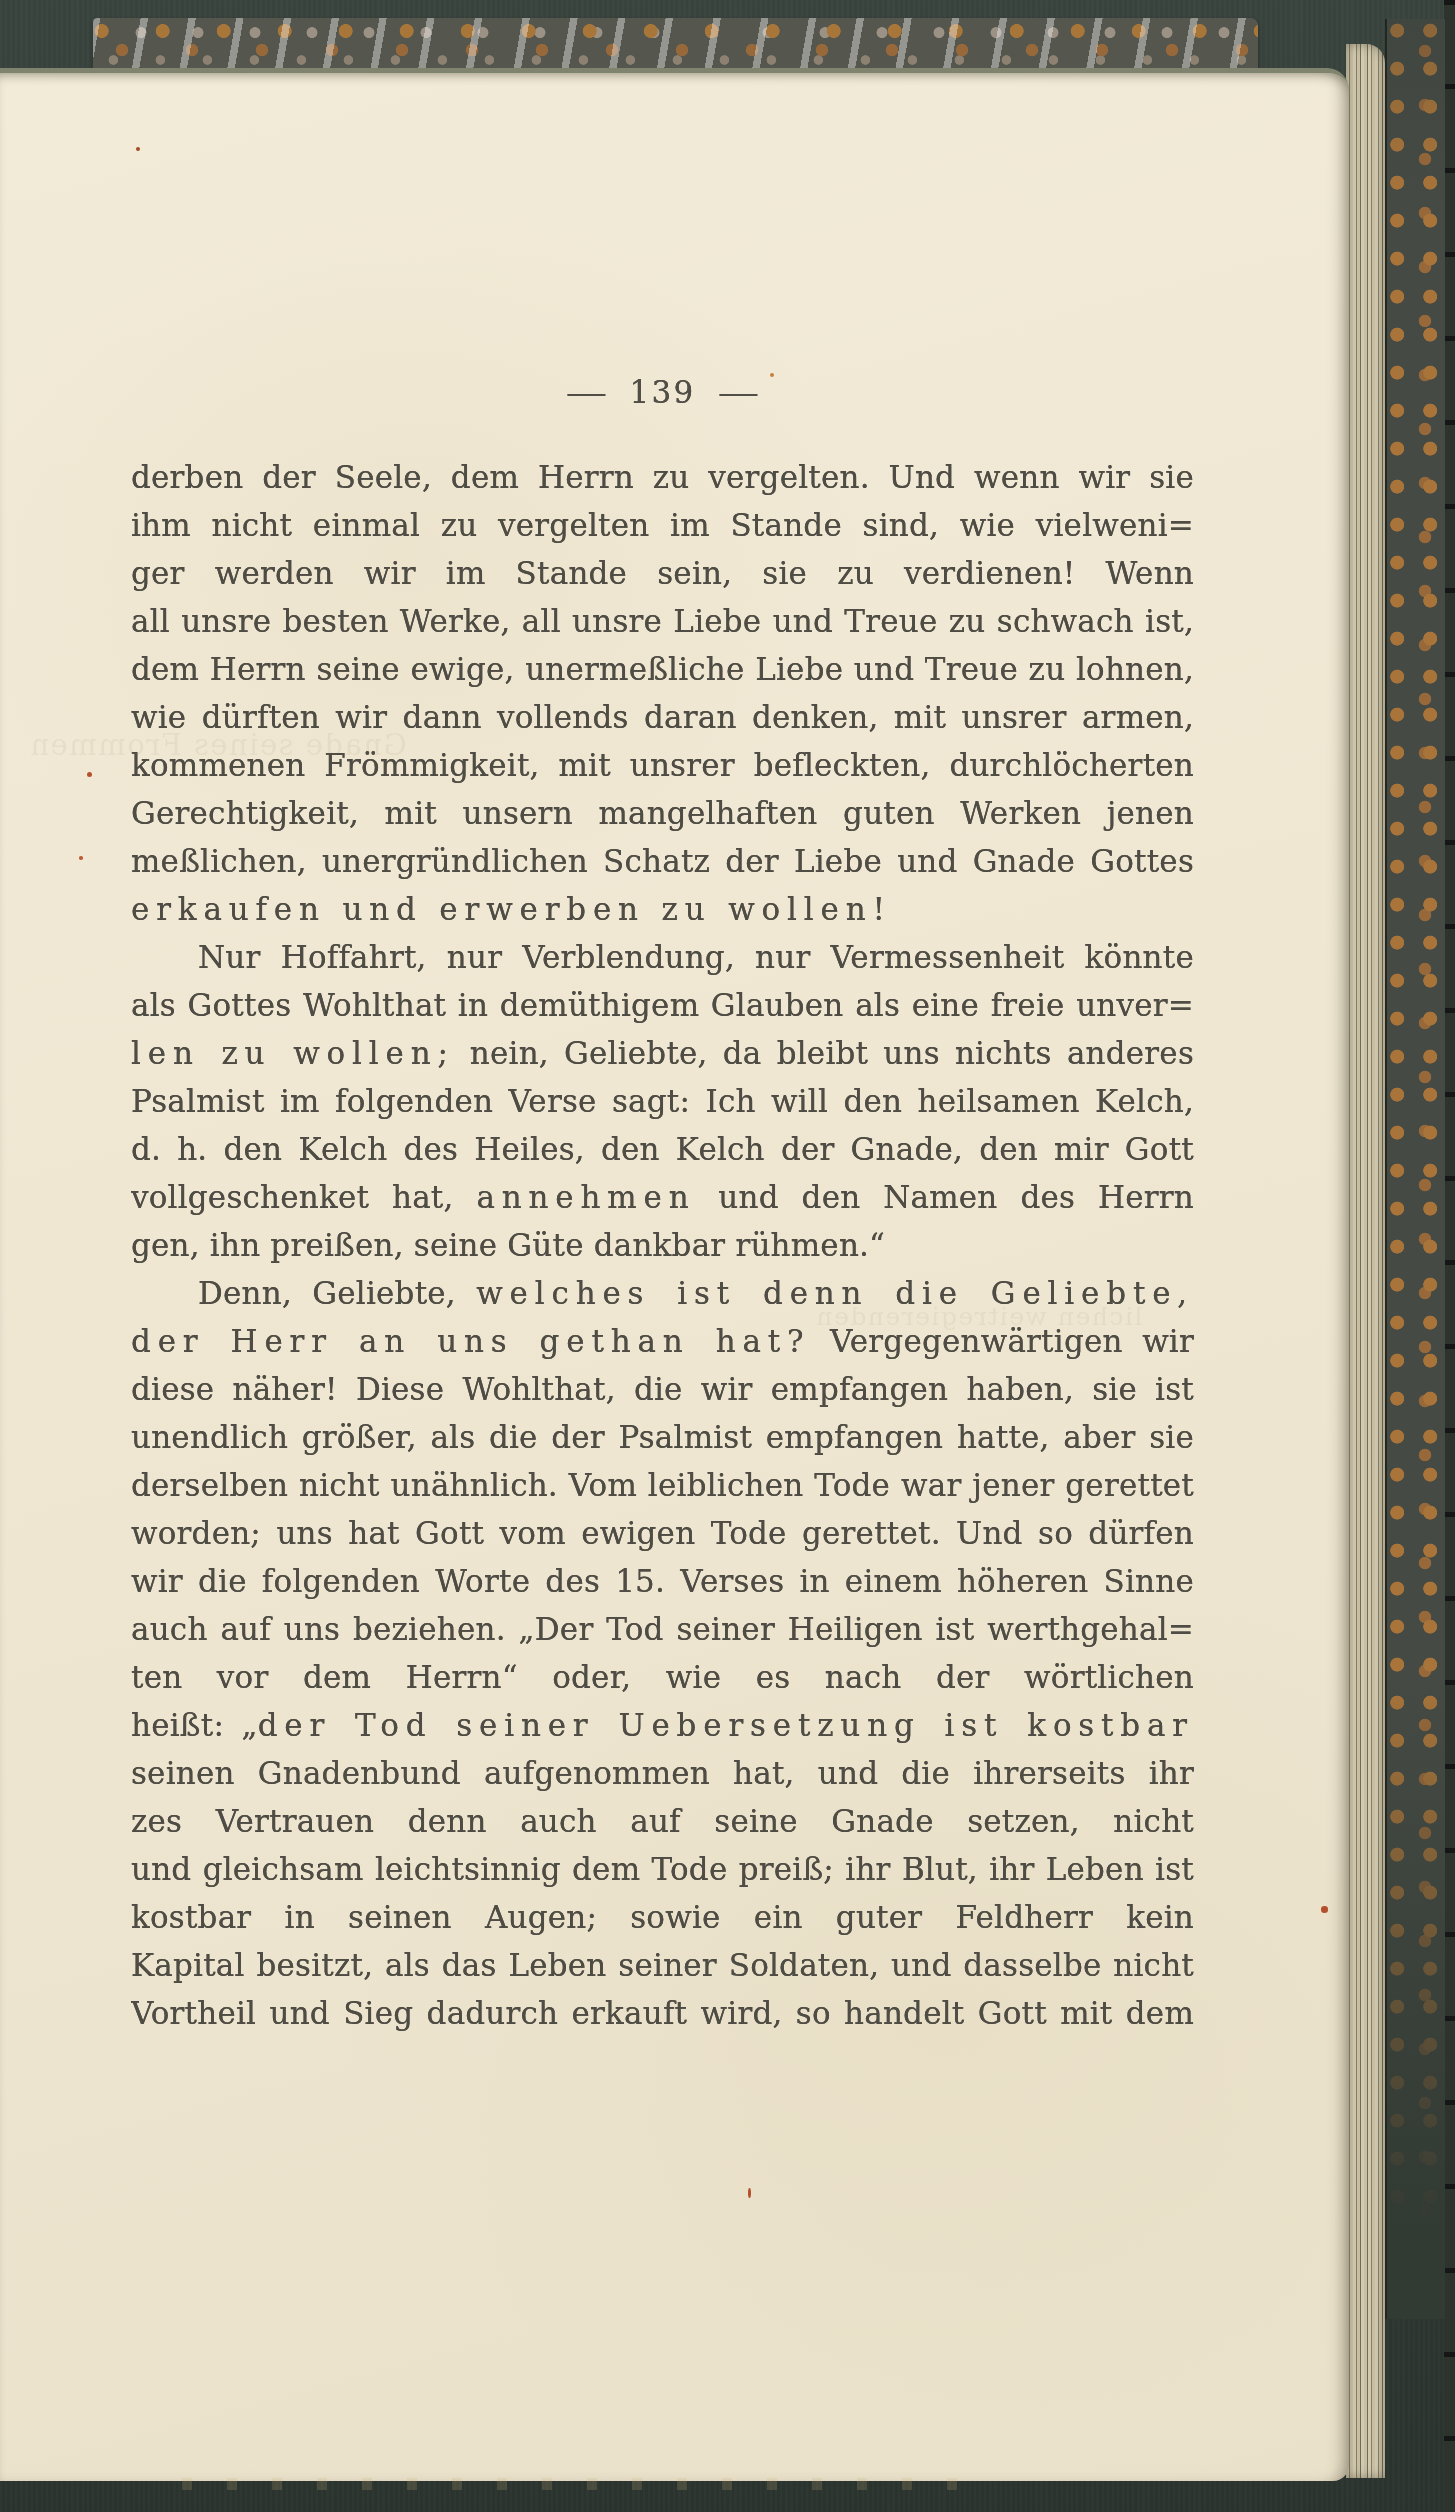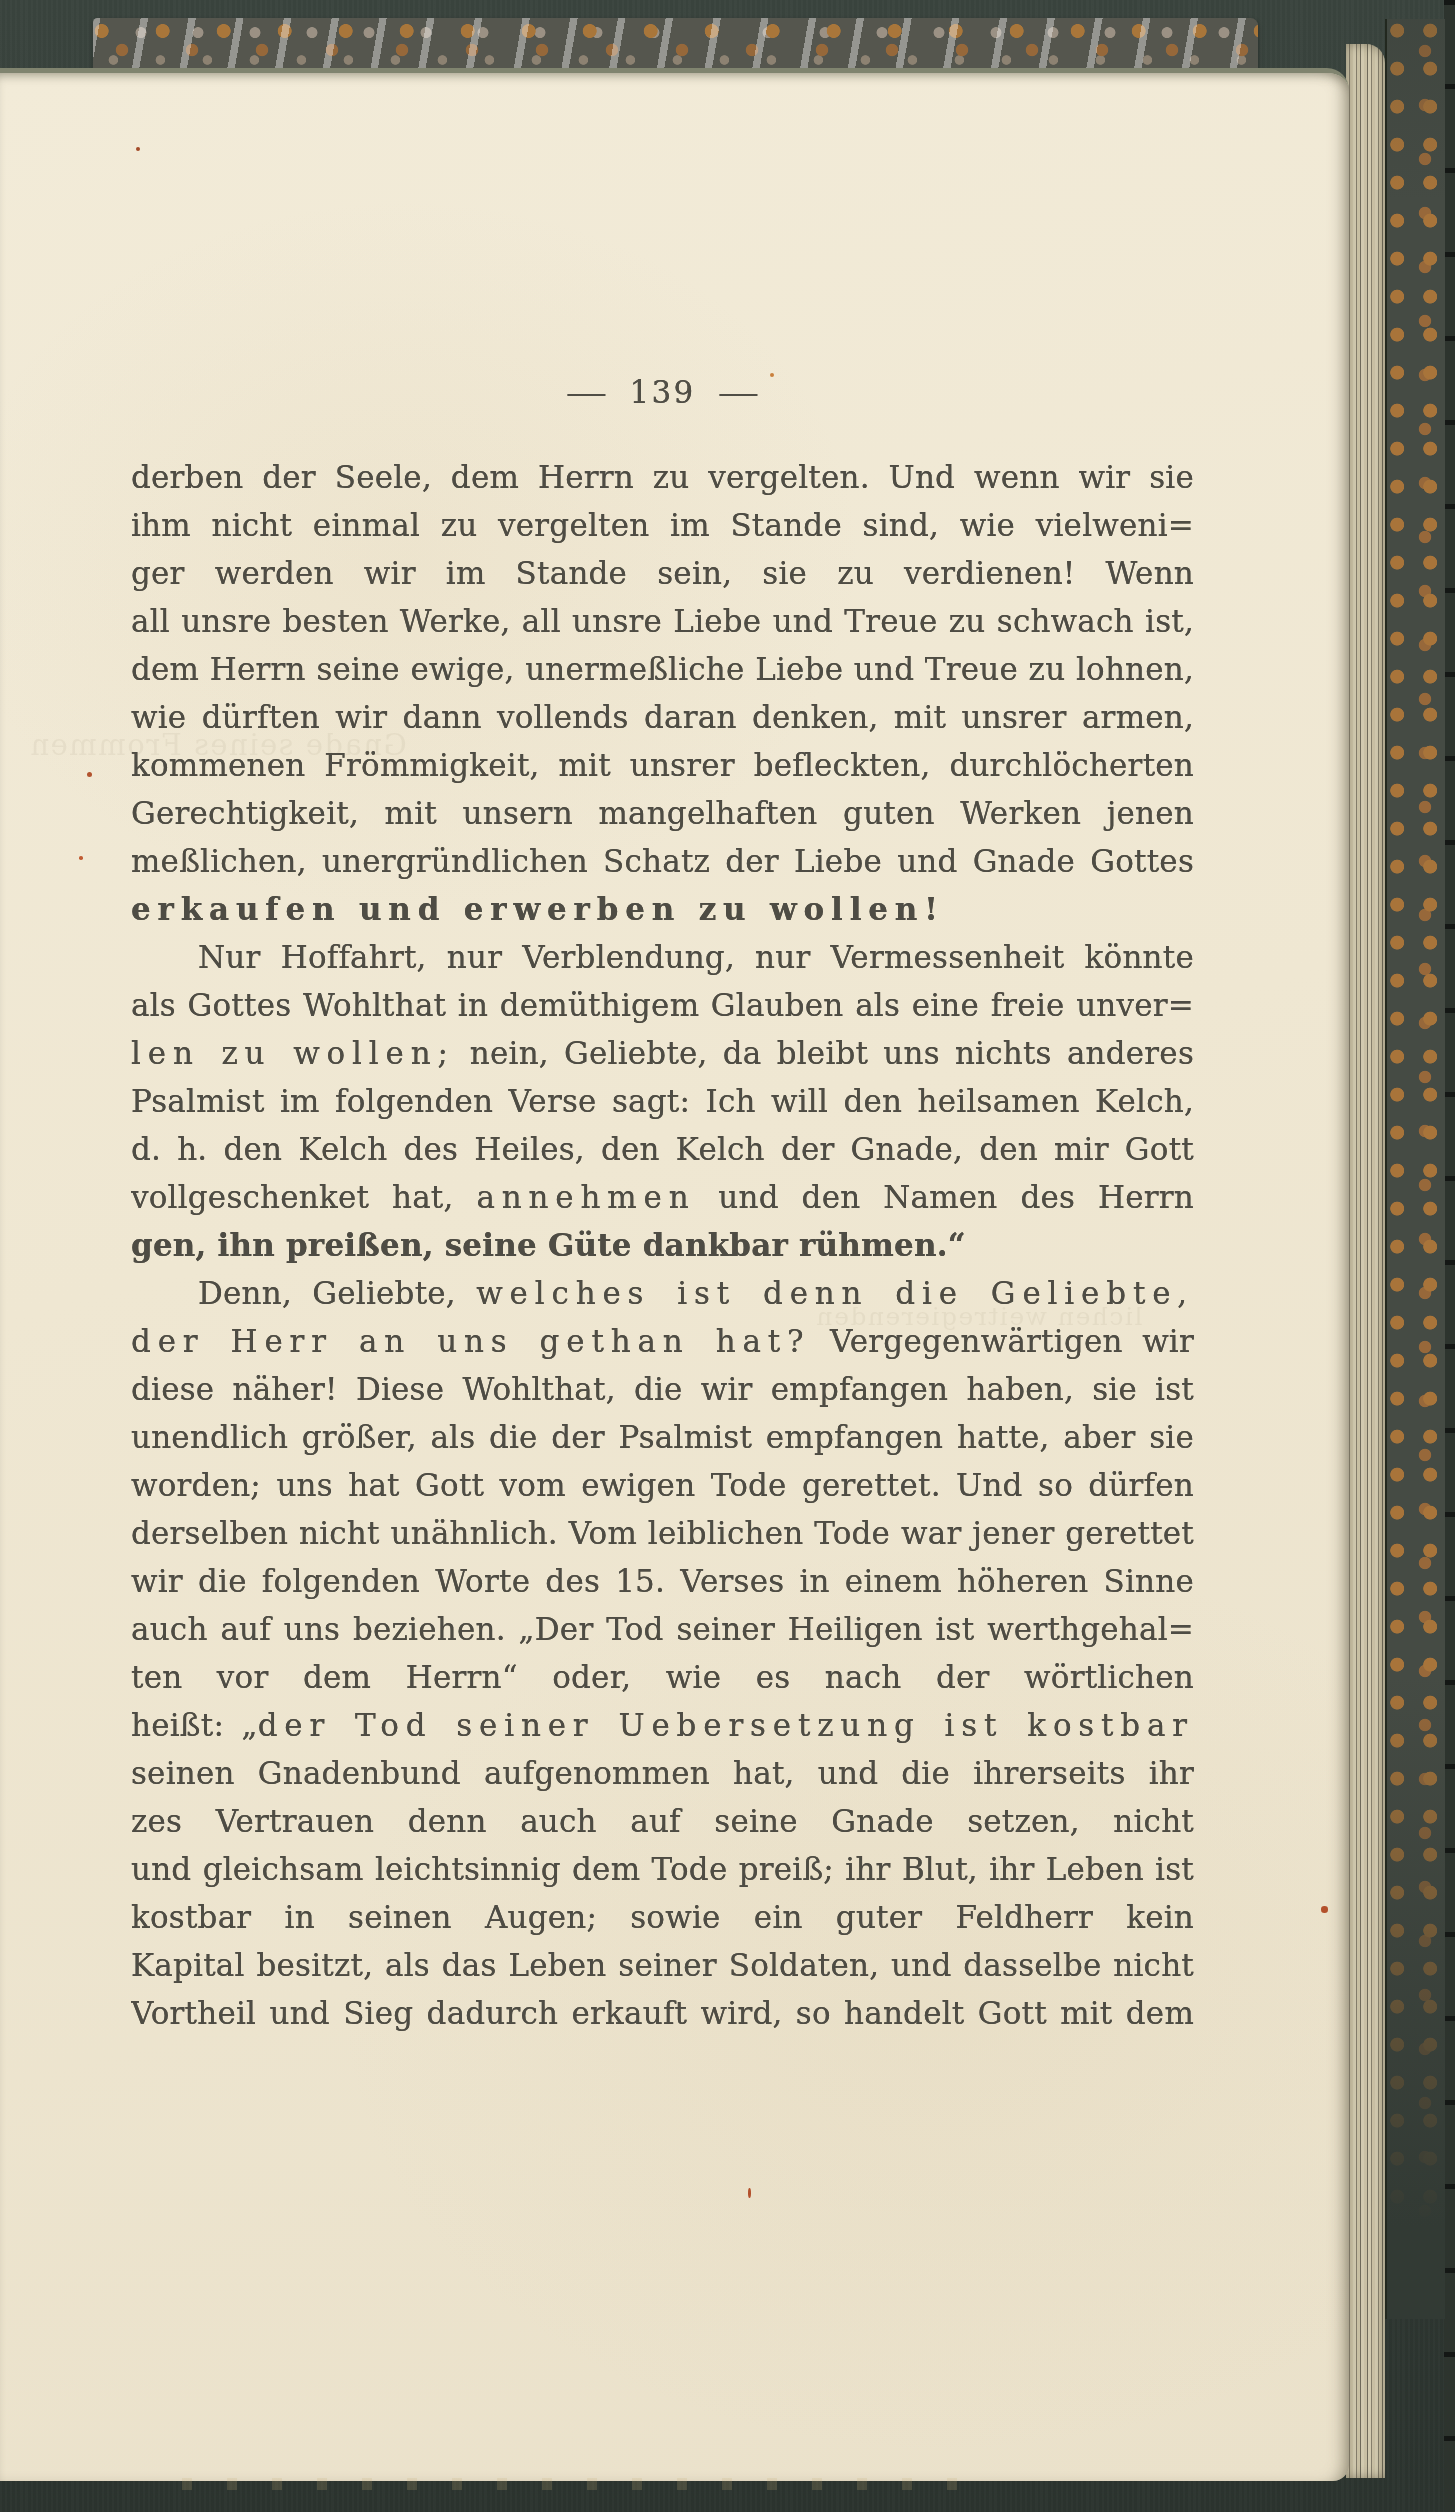--- a/index.html
+++ b/index.html
@@ -82,21 +82,21 @@
   
   .textblock{
     position:absolute;left:131px;top:380px;width:1063px;
     color:#4e4c44;font-size:31px;letter-spacing:0.2px;
     text-shadow:0 0 0.4px rgba(66,63,53,.85);
   }
   .line{
     height:48px;line-height:48px;overflow:hidden;
     text-align:justify;text-align-last:justify;text-justify:inter-word;
   }
-  .line.end{text-align-last:left;font-weight:bold;}
+  .line.end{text-align-last:left;}
   .line.ind{text-indent:67px;}
   .gesperrt{letter-spacing:.22em;}
   
   .ghost{
     position:absolute;color:#7c6e50;opacity:.08;transform:scaleX(-1);
     filter:blur(0.7px);letter-spacing:1.5px;white-space:nowrap;
   }
   
   .speck{position:absolute;border-radius:50%;}
 </style>
@@ -130,22 +130,22 @@
         <div class="line"><span>als Gottes Wohlthat in demüthigem Glauben als eine freie unver=</span></div>
         <div class="line"><span class="gesperrt">len zu wollen;</span><span> nein, Geliebte, da bleibt uns nichts anderes übrig,</span></div>
         <div class="line"><span>Psalmist im folgenden Verse sagt: Ich will den heilsamen Kelch,</span></div>
         <div class="line"><span>d. h. den Kelch des Heiles, den Kelch der Gnade, den mir Gott</span></div>
         <div class="line"><span>vollgeschenket hat, </span><span class="gesperrt">annehmen</span><span> und den Namen des Herrn predi=</span></div>
         <div class="line end"><span>gen, ihn preißen, seine Güte dankbar rühmen.“</span></div>
         <div class="line ind"><span>Denn, Geliebte, </span><span class="gesperrt">welches ist denn die Geliebte, die</span></div>
         <div class="line"><span class="gesperrt">der Herr an uns gethan hat?</span><span> Vergegenwärtigen wir uns</span></div>
         <div class="line"><span>diese näher! Diese Wohlthat, die wir empfangen haben, sie ist</span></div>
         <div class="line"><span>unendlich größer, als die der Psalmist empfangen hatte, aber sie ist</span></div>
+        <div class="line"><span>derselben nicht unähnlich. Vom leiblichen Tode war jener gerettet</span></div>
         <div class="line"><span>worden; uns hat Gott vom ewigen Tode gerettet. Und so dürfen</span></div>
-        <div class="line"><span>derselben nicht unähnlich. Vom leiblichen Tode war jener gerettet</span></div>
         <div class="line"><span>wir die folgenden Worte des 15. Verses in einem höheren Sinne</span></div>
         <div class="line"><span>auch auf uns beziehen. „Der Tod seiner Heiligen ist werthgehal=</span></div>
         <div class="line"><span>ten vor dem Herrn“ oder, wie es nach der wörtlichen Uebersetzung</span></div>
         <div class="line"><span>heißt: „</span><span class="gesperrt">der Tod seiner Uebersetzung ist kostbar in den</span></div>
         <div class="line"><span>seinen Gnadenbund aufgenommen hat, und die ihrerseits ihr gan=</span></div>
         <div class="line"><span>zes Vertrauen denn auch auf seine Gnade setzen, nicht gleichgültig</span></div>
         <div class="line"><span>und gleichsam leichtsinnig dem Tode preiß; ihr Blut, ihr Leben ist</span></div>
         <div class="line"><span>kostbar in seinen Augen; sowie ein guter Feldherr kein kostbareres</span></div>
         <div class="line"><span>Kapital besitzt, als das Leben seiner Soldaten, und dasselbe nicht</span></div>
         <div class="line"><span>Vortheil und Sieg dadurch erkauft wird, so handelt Gott mit dem</span></div>

